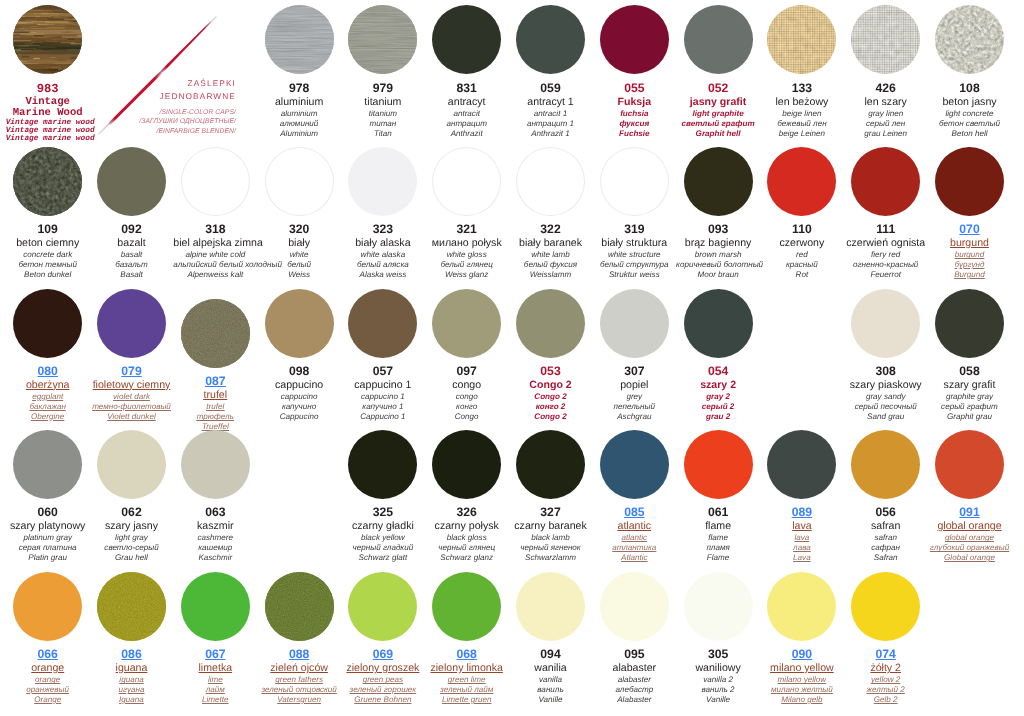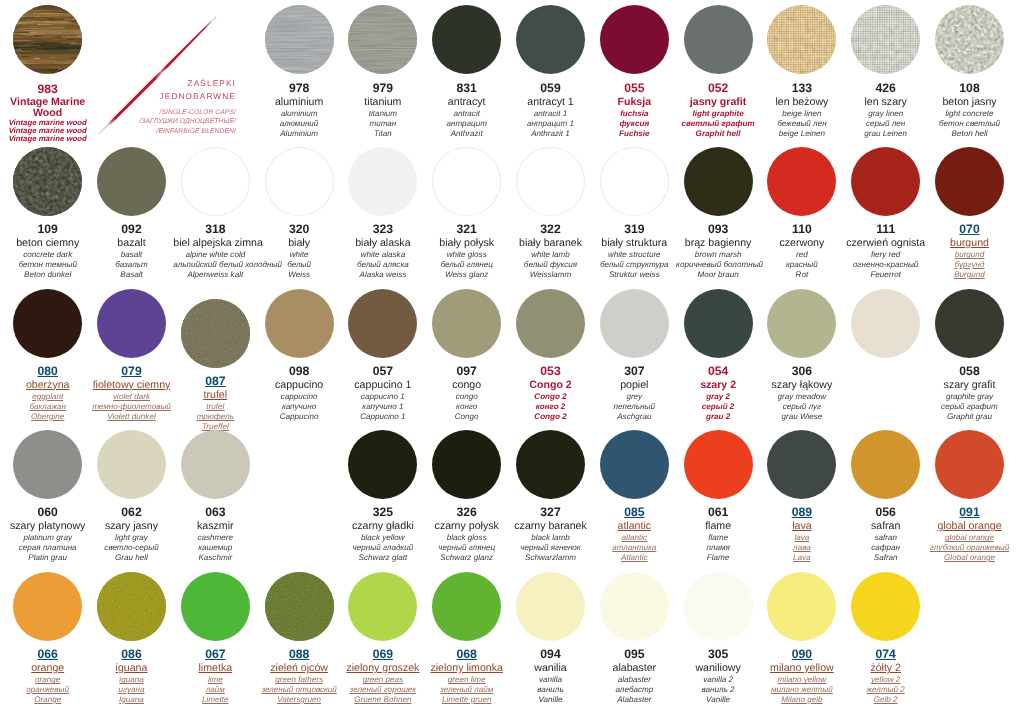--- a/index.html
+++ b/index.html
@@ -16,21 +16,21 @@
   .disc{position:relative;width:69px;height:69px;border-radius:50%;margin:0 auto;overflow:hidden;}
   .disc.ring{box-shadow:inset 0 0 0 1px #ebebee;}
   .disc svg{position:absolute;left:0;top:0;width:69px;height:69px;display:block;}
 
   .labels{position:relative;padding-top:7.4px;white-space:nowrap;}
   .code{font-weight:bold;font-size:12.2px;line-height:13.8px;color:#231f20;}
   .l1{font-size:10.6px;line-height:13.3px;color:#231f20;}
   .ln{font-size:8.1px;line-height:9.85px;color:#3a3a38;font-style:italic;}
 
   .st-red .code,.st-red .l1,.st-red .ln{color:#ac1433;font-weight:bold;}
-  .st-brown .code{color:#0c4a6e;}
+  .st-brown .code{color:#3b82f6;}
   .st-brown .l1{color:#94452a;}
   .st-brown .ln{color:#9a6e5e;}
 
   .u .code > span,.u .l1 > span,.u .ln > span{
     text-decoration:underline;text-decoration-thickness:0.9px;text-underline-offset:1px;
   }
   .wrap .l1{white-space:normal;padding:0 4px;line-height:11.2px;}
   .wrap .ln{line-height:8.1px;font-size:7.8px;}
   .wrap .labels{padding-top:8.6px;}
 
@@ -63,21 +63,21 @@
  <polygon points="108.0,123.2 160.2,71.1 162.3,73.2 110.1,125.3" fill="url(#gr2)"></polygon>
  <polygon points="160.2,71.1 210.8,20.9 211.6,21.7 162.3,73.2" fill="url(#gr2)"></polygon>
 </svg>
 <div id="hdr">
   <div class="h1">ZAŚLEPKI</div>
   <div class="h1">JEDNOBARWNE</div>
   <div class="h2 first">/SINGLE-COLOR CAPS/</div>
   <div class="h2">/ЗАГЛУШКИ ОДНОЦВЕТНЫЕ/</div>
   <div class="h2">/EINFARBIGE BLENDEN/</div>
 </div>
-<div class="cell st-red wrap" style="left:5.7px;top:5.4px;">
+<div class="cell st-red wrap" style="left:5.7px;top:5.4px;font-family:Liberation Mono, monospace;">
   <div class="disc" style="background:#6b4a22;">
         <svg viewBox="0 0 70 70">
           <rect x="0" y="0" width="70" height="4" fill="#5d4424"></rect>
           <rect x="0" y="4" width="70" height="4" fill="#735430"></rect>
           <rect x="0" y="8" width="70" height="4" fill="#8a6a3c"></rect>
           <rect x="0" y="12" width="70" height="4" fill="#6e5029"></rect>
           <rect x="0" y="16" width="70" height="5" fill="#8c6c3e"></rect>
           <rect x="0" y="21" width="70" height="4" fill="#7a5a30"></rect>
           <rect x="0" y="25" width="70" height="5" fill="#96764a"></rect>
           <rect x="0" y="30" width="70" height="4" fill="#7d5d33"></rect>
@@ -508,21 +508,21 @@
     <div class="l1"><span>biały alaska</span></div>
     <div class="ln"><span>white alaska</span></div>
     <div class="ln"><span>белый аляска</span></div>
     <div class="ln"><span>Alaska weiss</span></div>
   </div>
 </div>
 <div class="cell st-black" style="left:424.7px;top:146.8px;">
   <div class="disc ring" style="background:#ffffff;"></div>
   <div class="labels">
     <div class="code"><span>321</span></div>
-    <div class="l1"><span>biały połysk</span></div>
+    <div class="l1"><span>милано połysk</span></div>
     <div class="ln"><span>white gloss</span></div>
     <div class="ln"><span>белый глянец</span></div>
     <div class="ln"><span>Weiss glanz</span></div>
   </div>
 </div>
 <div class="cell st-black" style="left:508.5px;top:146.8px;">
   <div class="disc ring" style="background:#ffffff;"></div>
   <div class="labels">
     <div class="code"><span>322</span></div>
     <div class="l1"><span>biały baranek</span></div>
@@ -680,32 +680,29 @@
 <div class="cell st-red" style="left:676.1px;top:288.6px;">
   <div class="disc" style="background:#3a4641;"></div>
   <div class="labels">
     <div class="code"><span>054</span></div>
     <div class="l1"><span>szary 2</span></div>
     <div class="ln"><span>gray 2</span></div>
     <div class="ln"><span>серый 2</span></div>
     <div class="ln"><span>grau 2</span></div>
   </div>
 </div>
-<div class="cell st-black" style="left:759.9px;top:288.6px;">
-  <div class="disc" style="background:#b2b590;"></div>
-  <div class="labels">
-    <div class="code"><span>306</span></div>
-    <div class="l1"><span>szary łąkowy</span></div>
-    <div class="ln"><span>gray meadow</span></div>
-    <div class="ln"><span>серый луг</span></div>
-    <div class="ln"><span>grau Wiese</span></div>
-  </div>
-</div>
 <div class="cell st-black" style="left:843.7px;top:288.6px;">
   <div class="disc" style="background:#e7dfd0;"></div>
+  <div class="labels">
+    <div class="code"><span>308</span></div>
+    <div class="l1"><span>szary piaskowy</span></div>
+    <div class="ln"><span>gray sandy</span></div>
+    <div class="ln"><span>серый песочный</span></div>
+    <div class="ln"><span>Sand grau</span></div>
+  </div>
 </div>
 <div class="cell st-black" style="left:927.5px;top:288.6px;">
   <div class="disc" style="background:#363a2f;"></div>
   <div class="labels">
     <div class="code"><span>058</span></div>
     <div class="l1"><span>szary grafit</span></div>
     <div class="ln"><span>graphite gray</span></div>
     <div class="ln"><span>серый графит</span></div>
     <div class="ln"><span>Graphit grau</span></div>
   </div>

